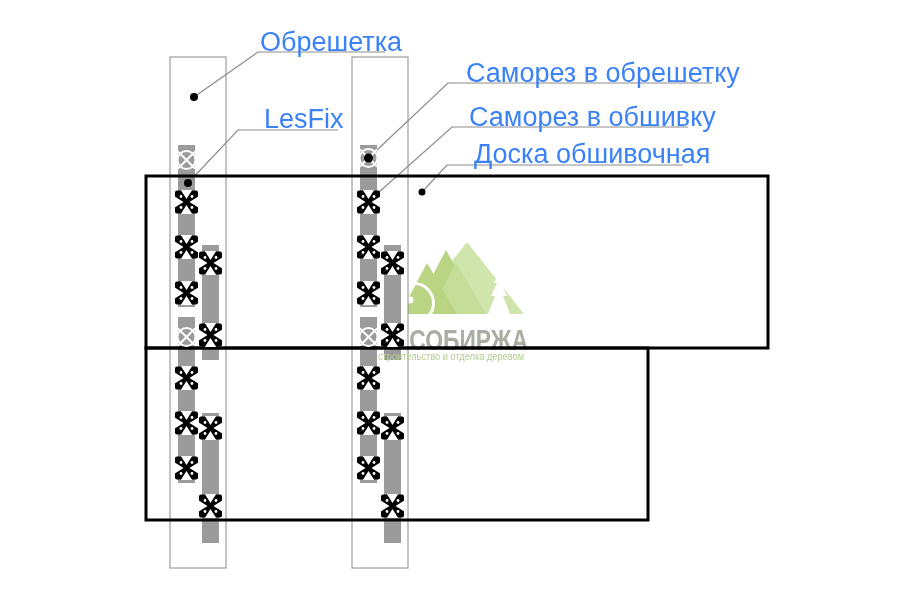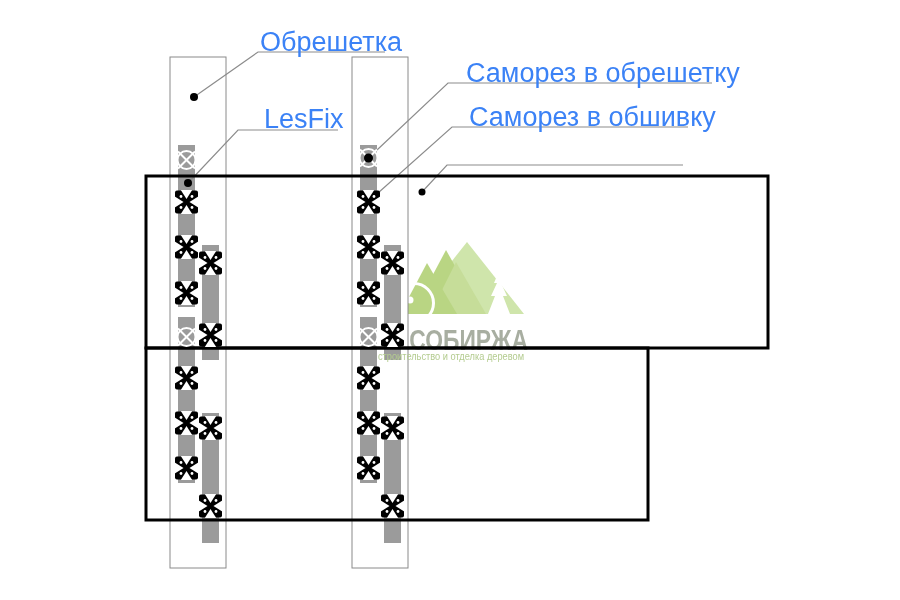--- a/index.html
+++ b/index.html
@@ -117,13 +117,14 @@
       <use href="#xclip" x="380.5" y="323" width="24" height="24"></use>
       <use href="#xclip" x="380.5" y="416" width="24" height="24"></use>
       <use href="#xclip" x="380.5" y="494" width="24" height="24"></use>
     </g>
   </svg>
 
   <div class="lbl" style="left:260px;top:29px;">Обрешетка</div>
   <div class="lbl" style="left:264px;top:106px;">LesFix</div>
   <div class="lbl" style="left:466px;top:60px;">Саморез в обрешетку</div>
   <div class="lbl" style="left:469px;top:104px;">Саморез в обшивку</div>
+  <div class="lbl" style="left:474px;top:141px;">Доска обшивочная</div>
 </div>
 
 </body></html>

